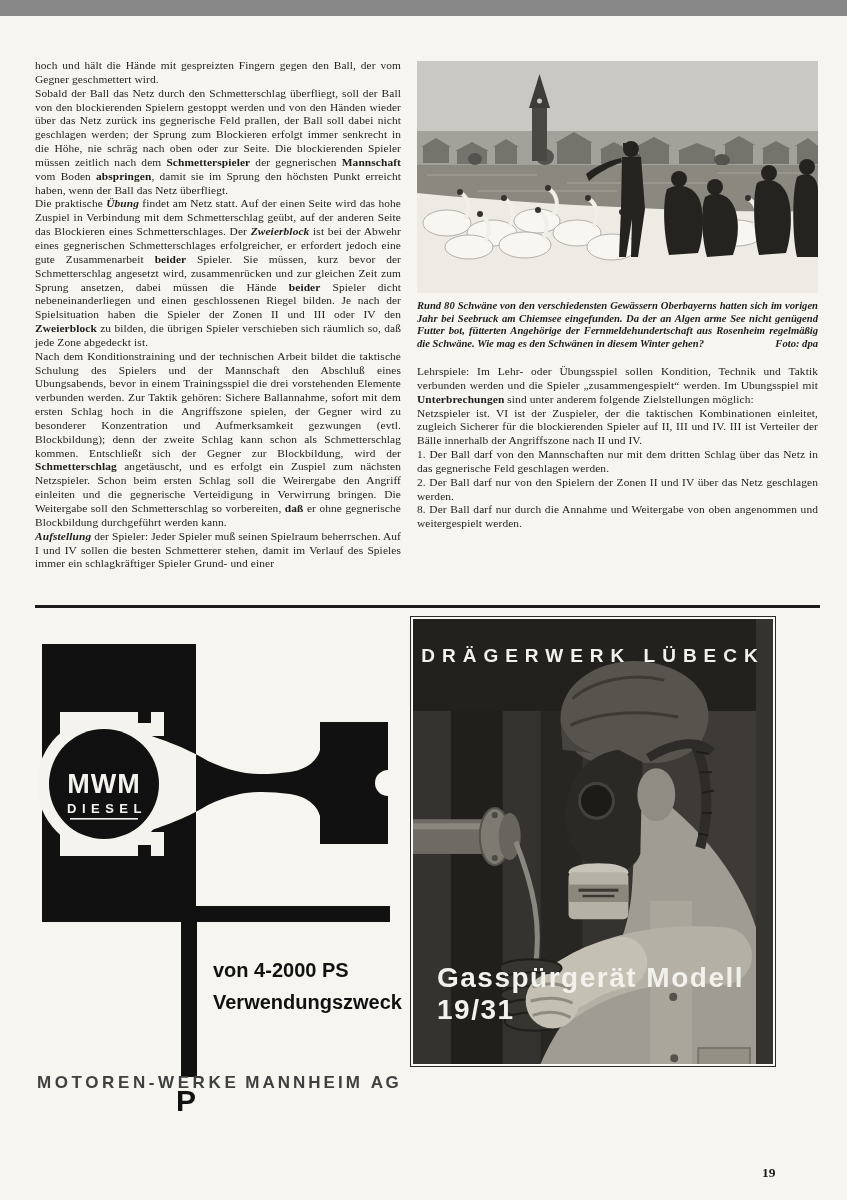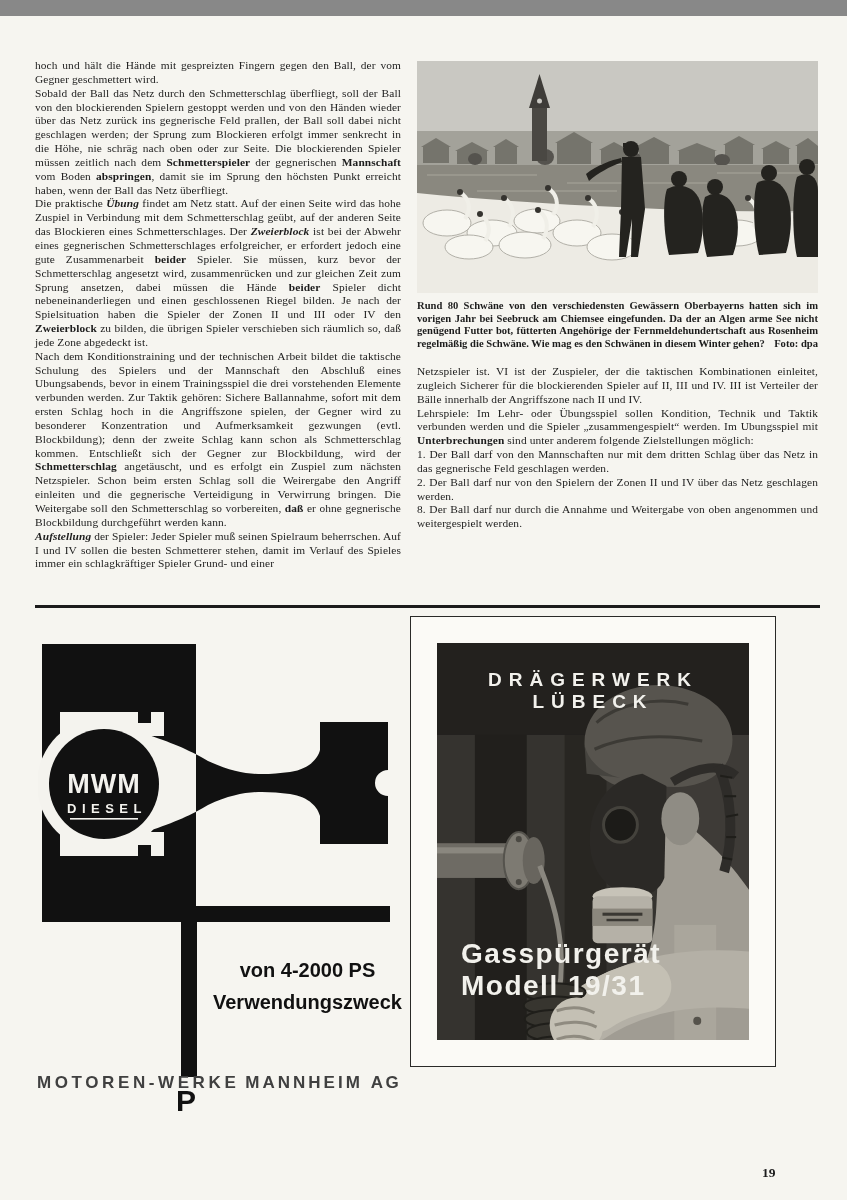--- a/index.html
+++ b/index.html
@@ -13,40 +13,40 @@
        letter-spacing:.1px;hyphens:none;}
   #col-left{left:35px;top:43px;width:366px;}
   #col-right{left:417px;top:349px;width:401px;}
   .col p{margin:0;}
   .b{font-weight:bold;}
   .bi{font-weight:bold;font-style:italic;}
   
   #swan-photo{position:absolute;left:417px;top:45px;width:401px;height:232px;
       background:#c9c8c2;overflow:hidden;}
   #swan-caption{position:absolute;left:417px;top:284px;width:401px;
-      font-size:10.6px;line-height:12.6px;font-weight:bold;
+      font-size:10.6px;line-height:12.6px;font-weight:bold;font-style:italic;
       text-align:justify;}
   #swan-caption .credit{position:absolute;right:0;bottom:0;background:#f6f5f0;padding-left:8px;}
   
   #mid-rule{position:absolute;left:35px;top:589px;width:785px;height:2.5px;background:#1b1b1b;}
   
   .sans{font-family:"Liberation Sans", sans-serif;}
   #mwm-graphic{position:absolute;left:38px;top:626px;width:352px;height:285px;}
   #mwm-vbar{position:absolute;left:181px;top:903px;width:16px;height:158px;background:#111;}
   #mwm-tagline{position:absolute;left:213px;top:938px;font-weight:bold;font-size:20px;
-      line-height:32px;color:#111;text-align:center;}
+      line-height:32px;color:#111;}
   #mwm-company{position:absolute;left:37px;top:1057px;width:355px;font-size:17px;
       color:#404040;white-space:nowrap;}
   #mwm-company .pre{letter-spacing:3.6px;font-weight:bold;}
   #mwm-company .main{letter-spacing:3px;font-weight:bold;margin-left:6px;}
   #mwm-company .suf{letter-spacing:2.4px;font-weight:bold;margin-left:8px;}
   #mwm-p{position:absolute;left:176px;top:1068px;font-size:30px;font-weight:bold;color:#111;}
   
   #draeger-box{position:absolute;left:410px;top:600px;width:366px;height:451px;
-      border:1.5px solid #2a2a28;background:#fbfaf6;box-sizing:border-box;padding:26px;}
+      border:1.5px solid #2a2a28;background:#fbfaf6;box-sizing:border-box;padding:2px;}
   #draeger-photo{position:relative;width:100%;height:100%;background:#35332f;overflow:hidden;}
   #draeger-title{position:absolute;left:0;top:26px;width:100%;text-align:center;
       color:#f2f1ec;font-weight:bold;font-size:19px;letter-spacing:7px;}
   #draeger-product{position:absolute;left:24px;bottom:38px;color:#f2f1ec;
       font-weight:bold;font-size:28px;letter-spacing:1.5px;}
   
   #page-number{position:absolute;left:762px;top:1149px;font-family:Liberation Serif, serif;
       font-weight:bold;font-size:13.5px;color:#1c1c1c;}
 </style>
 </head>
@@ -161,22 +161,22 @@
       </g>
     </svg>
   </div>
 
   <div id="swan-caption">
     <span><span>Rund 80 Schwäne von den verschiedensten Gewässern Oberbayerns hatten sich im vorigen Jahr bei Seebruck am Chiemsee eingefunden. Da der an Algen arme See nicht genügend Futter bot, fütterten Angehörige der Fernmeldehundertschaft aus Rosenheim regelmäßig die Schwäne. Wie mag es den Schwänen in diesem Winter gehen?</span></span>
     <span class="credit">Foto: dpa</span>
   </div>
 
   <div id="col-right" class="col">
+    <p><span>Lehrspiele: Im Lehr- oder Übungsspiel sollen Kondition, Technik und Taktik verbunden werden und die Spieler „zusammengespielt“ werden. Im Ubungsspiel mit </span><span class="b">Unterbrechungen</span><span> sind unter anderem folgende Zielstellungen möglich:</span></p>
     <p><span>Netzspieler ist. VI ist der Zuspieler, der die taktischen Kombinationen einleitet, zugleich Sicherer für die blockierenden Spieler auf II, III und IV. III ist Verteiler der Bälle innerhalb der Angriffszone nach II und IV.</span></p>
-    <p><span>Lehrspiele: Im Lehr- oder Übungsspiel sollen Kondition, Technik und Taktik verbunden werden und die Spieler „zusammengespielt“ werden. Im Ubungsspiel mit </span><span class="b">Unterbrechungen</span><span> sind unter anderem folgende Zielstellungen möglich:</span></p>
     <p><span>1. Der Ball darf von den Mannschaften nur mit dem dritten Schlag über das Netz in das gegnerische Feld geschlagen werden.</span></p>
     <p><span>2. Der Ball darf nur von den Spielern der Zonen II und IV über das Netz geschlagen werden.</span></p>
     <p><span>8. Der Ball darf nur durch die Annahme und Weitergabe von oben angenommen und weitergespielt werden.</span></p>
   </div>
 
   <div id="mid-rule"></div>
 
   <svg id="mwm-graphic" viewBox="0 0 352 285">
     <defs>
       <clipPath id="clipL">

